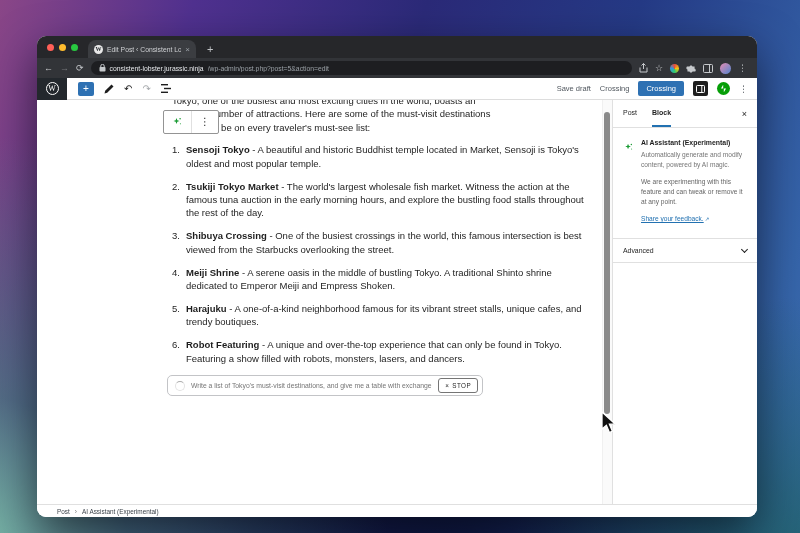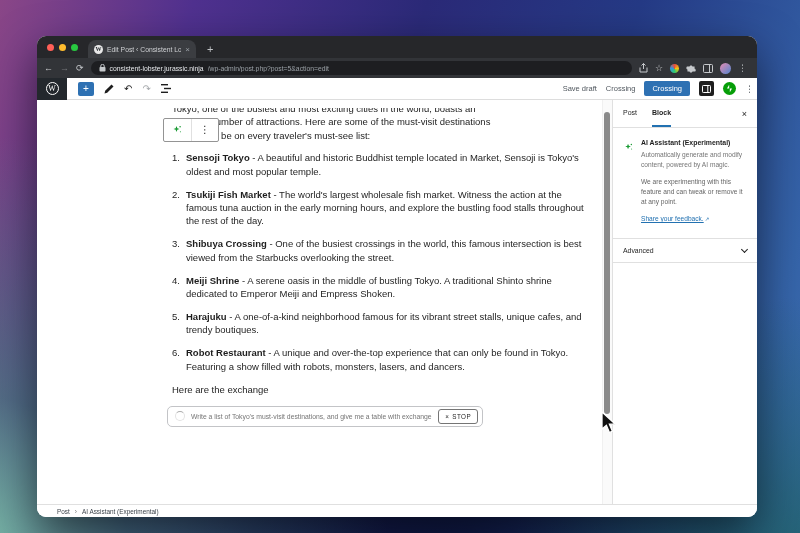--- a/index.html
+++ b/index.html
@@ -50,31 +50,31 @@
   
   .wpheader{ height:22px; background:#fff; border-bottom:1px solid #ddd; display:flex; align-items:center; flex:none; }
   .wplogo{ width:30px; height:22px; background:#23282d; display:flex; align-items:center; justify-content:center; flex:none; }
   .wplogo span{ width:13px; height:13px; border:1px solid #fff; border-radius:50%; color:#fff;
                 font-size:8px; font-family:"Liberation Serif", serif; display:flex; align-items:center; justify-content:center; }
   .add-btn{ width:16px; height:14px; border-radius:2px; color:#fff; font-size:10px; line-height:10px;
             display:flex; align-items:center; justify-content:center; margin-left:11px; }
   .tool-ic{ color:#1e1e1e; margin-left:10px; display:flex; align-items:center; }
   .tool-ic.txt{ font-size:10px; line-height:10px; }
   .tool-ic.disabled{ color:#a7aaad; }
-  .header-right{ margin-left:auto; display:flex; align-items:center; gap:9px; padding-right:3px; }
+  .header-right{ margin-left:auto; display:flex; align-items:center; gap:9px; padding-right:9px; }
   .hdr-link{ font-size:7.5px; color:#50575e; }
   .publish{ color:#fff; font-size:7.5px; padding:3px 8px; border-radius:2px; }
   .settings-btn{ width:15px; height:15px; background:#1e1e1e; border-radius:2px; display:flex; align-items:center; justify-content:center; }
   .jetpack{ width:13px; height:13px; border-radius:50%; display:flex; align-items:center; justify-content:center; }
   .more-v{ color:#3c434a; font-size:9px; }
 
   
   .main{ flex:1; display:flex; min-height:0; background:#fff; }
   .canvas{ flex:1; position:relative; overflow:hidden; padding:0 18px 0 135px;
-           font-size:9.5px; line-height:13.4px; color:#1e1e1e;margin-top:8px; }
+           font-size:9.5px; line-height:13.4px; color:#1e1e1e; }
   .intro{ margin-top:-6px; }
   .intro div{ white-space:nowrap; }
   .dest-list{ list-style:none; margin-top:9px; max-width:414px; }
   .dest-list li{ position:relative; padding-left:14px; margin-bottom:9.5px; }
   .dest-num{ position:absolute; left:0; }
   .outro{ margin-top:3px; }
 
   .ai-box{ margin-top:10px; margin-left:-5px; width:316px; height:21px; border:1px solid #c3c4c7;
            border-radius:5px; background:#fff; display:flex; align-items:center; padding:0 4px 0 7px; gap:6px; }
   .spinner{ width:10px; height:10px; border:1.6px solid #e3e3e3; border-top-color:#adadad; border-radius:50%;
@@ -218,21 +218,21 @@
 
         <ol class="dest-list" id="dest-list">
   <li>
     <span class="dest-num">1.</span>
     <strong>Sensoji Tokyo</strong>
     <span> - A beautiful and historic Buddhist temple located in Market, Sensoji is Tokyo's oldest and most popular temple.</span>
   </li>
 
   <li>
     <span class="dest-num">2.</span>
-    <strong>Tsukiji Fish Market</strong>
+    <strong>Tsukiji Tokyo Market</strong>
     <span> - The world's largest wholesale fish market. Witness the action at the famous tuna auction in the early morning hours, and explore the bustling food stalls throughout the rest of the day.</span>
   </li>
 
   <li>
     <span class="dest-num">3.</span>
     <strong>Shibuya Crossing</strong>
     <span> - One of the busiest crossings in the world, this famous intersection is best viewed from the Starbucks overlooking the street.</span>
   </li>
 
   <li>
@@ -242,26 +242,25 @@
   </li>
 
   <li>
     <span class="dest-num">5.</span>
     <strong>Harajuku</strong>
     <span> - A one-of-a-kind neighborhood famous for its vibrant street stalls, unique cafes, and trendy boutiques.</span>
   </li>
 
   <li>
     <span class="dest-num">6.</span>
-    <strong>Robot Restaurant</strong>
+    <strong>Robot Featuring</strong>
     <span> - A unique and over-the-top experience that can only be found in Tokyo. Featuring a show filled with robots, monsters, lasers, and dancers.</span>
   </li>
 </ol>
 
-        <p class="outro">Here are the exchange</p>
 
         <div class="ai-box">
           <span class="spinner"></span>
           <span class="ai-text">Write a list of Tokyo's must-visit destinations, and give me a table with exchange ra</span>
           <span class="stop-btn">
             <span>×</span>
             <span>STOP</span>
           </span>
         </div>
 

